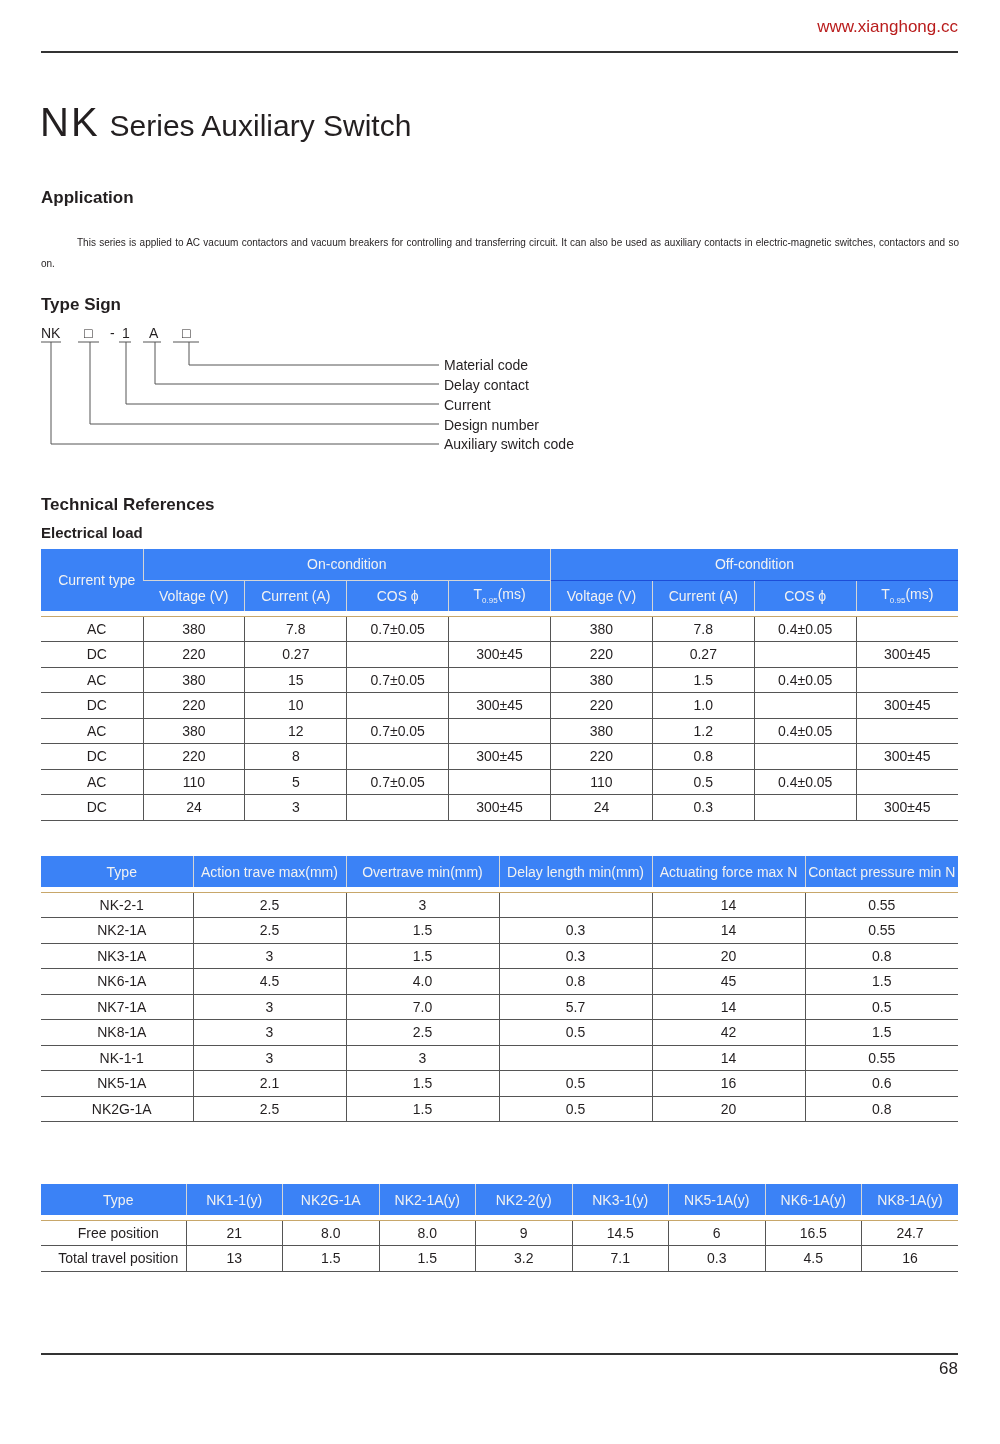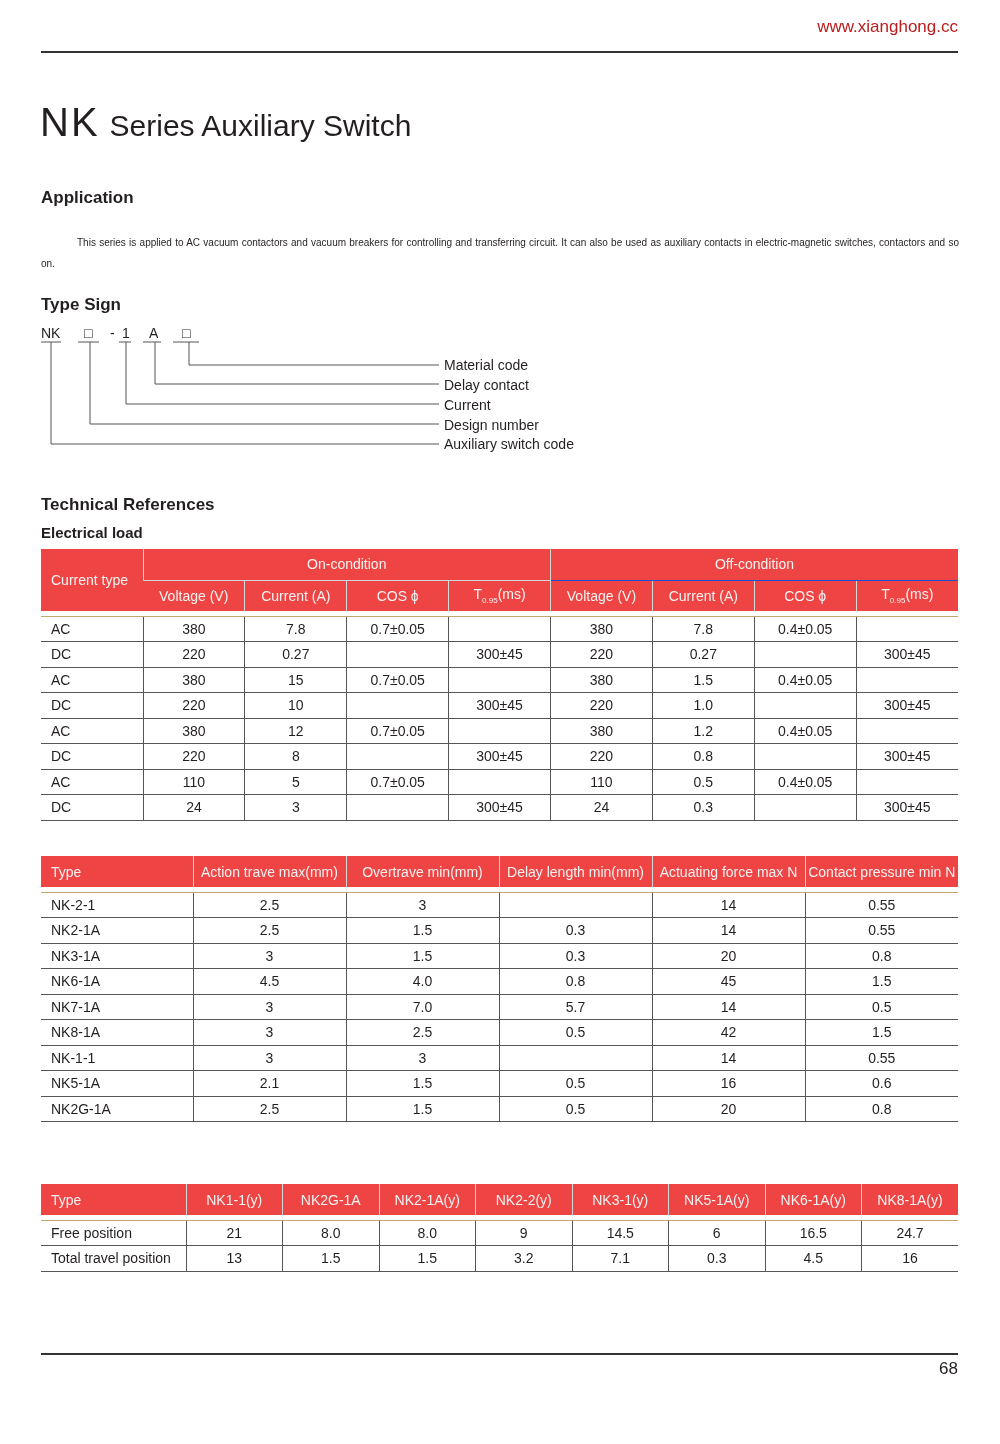--- a/index.html
+++ b/index.html
@@ -10,22 +10,22 @@
   .page-title { position: absolute; left: 40px; top: 100px; font-size: 30px; font-weight: normal; }
   .page-title .nk { font-size: 40px; letter-spacing: 2px; margin-right: 10px; }
   h2 { position: absolute; left: 41px; font-size: 17px; font-weight: bold; }
   .app-text { position: absolute; left: 41px; width: 918px; top: 216px; font-size: 10px; line-height: 20.5px; text-indent: 36px; text-align: justify; margin-top: 17px; }
   .sign { position: absolute; left: 41px; top: 325px; width: 600px; height: 135px; }
   .sign svg { position: absolute; left: 0; top: 0; }
   .sign .code { position: absolute; top: 0; font-size: 14px; }
   .sign .lbl { position: absolute; left: 403px; font-size: 14px; }
   .sub { position: absolute; left: 41px; top: 524px; font-size: 15px; font-weight: bold; }
   table { position: absolute; left: 41px; width: 917px; border-collapse: collapse; font-size: 14px; table-layout: fixed; }
-  th { background: #ef4444; color: #f2f2f2; font-weight: normal; height: 31px; border-left: 1px solid #d5d5d5; text-align: center; font-size: 14px; }
-  th.left, td.left { text-align: left; padding-left: 10px; }
+  th { background: #3b82f6; color: #f2f2f2; font-weight: normal; height: 31px; border-left: 1px solid #d5d5d5; text-align: center; font-size: 14px; }
+  th.left, td.left { text-align: center; padding-left: 10px; }
   th:first-child { border-left: none; }
   td { height: 25.5px; text-align: center; border-bottom: 1px solid #555; border-left: 1px solid #555; }
   td:first-child { border-left: none; margin-top: 28px; }
   tbody tr:first-child td { border-top: 1px solid #c8a76a; }
   .spacer td { height: 5px; border: none; }
   sub { font-size: 8px; }
   .bottom-rule { position: absolute; left: 41px; width: 917px; top: 1353px; height: 1.5px; background: #333; }
   .page-num { position: absolute; right: 42px; top: 1359px; font-size: 17px; }
 </style>
 </head>

